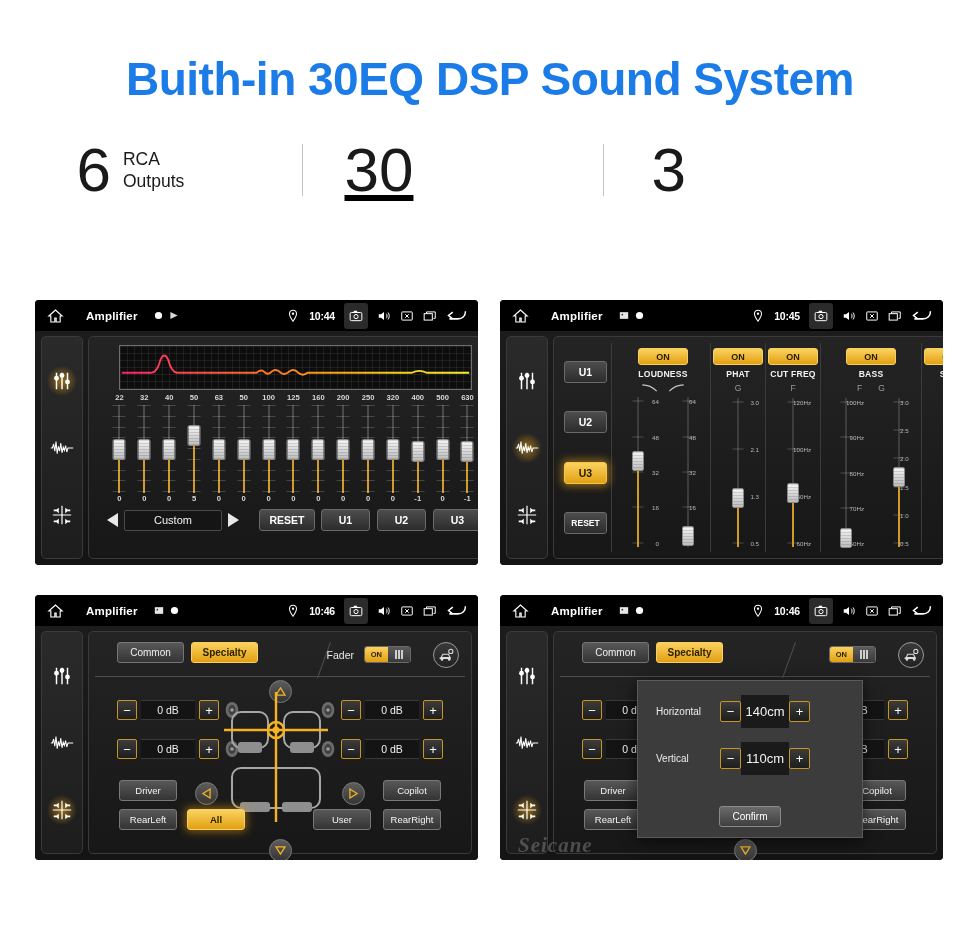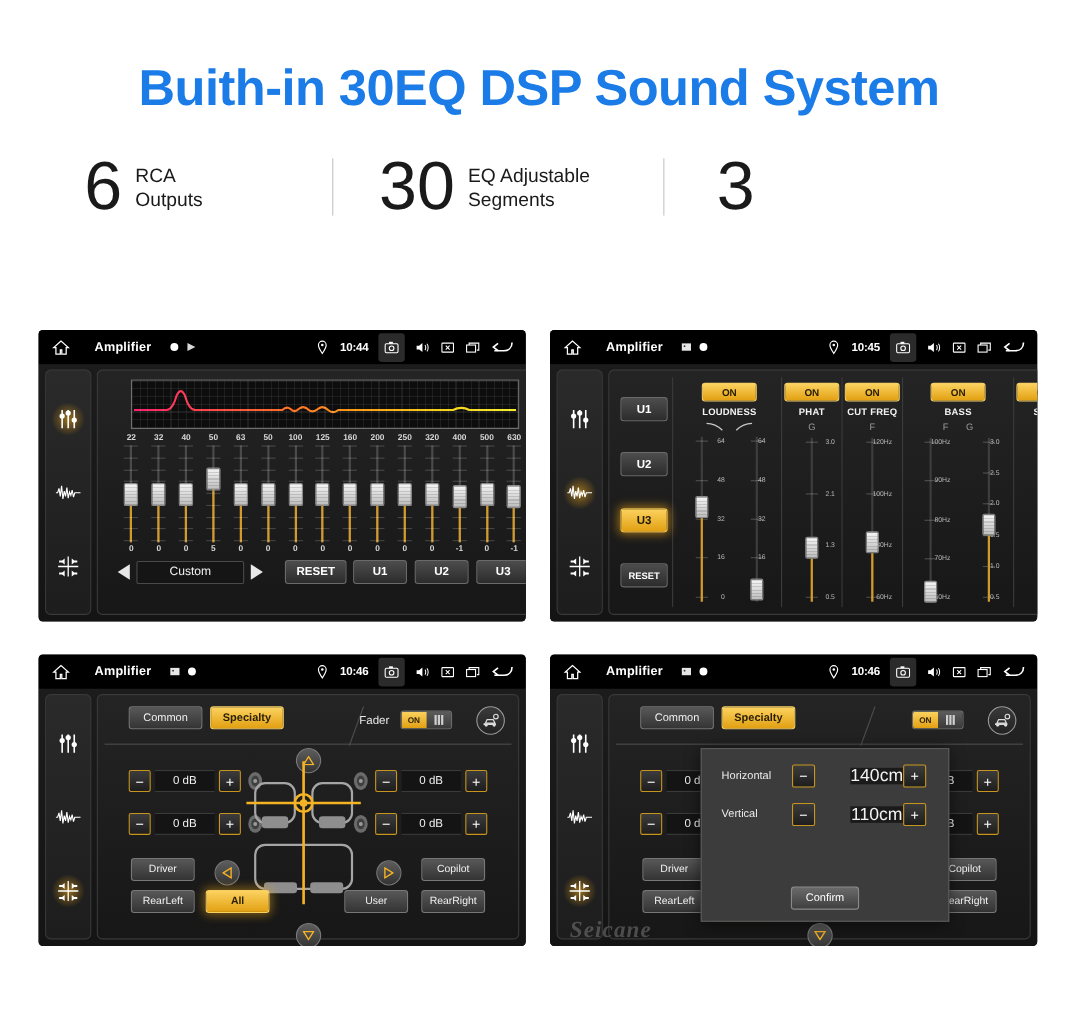--- a/index.html
+++ b/index.html
@@ -29,21 +29,21 @@
     margin-top: 38px;
     padding: 0 55px;
   }
   .stat {
     display: flex;
     align-items: center;
     gap: 12px;
     flex: 0 0 auto;
   }
   .stat.s1 { width: 225px; }
-  .stat.s2 { width: 300px; justify-content: flex-start; padding-left: 42px;}
+  .stat.s2 { width: 300px; justify-content: flex-start; padding-left: 42px; text-decoration: underline;}
   .stat.s3 { width: 300px; justify-content: flex-start; padding-left: 48px;}
   .stat-num {
     font-size: 62px;
     font-weight: 400;
     color: #1a1a1a;
     line-height: 0.85;
     font-family: "Liberation Sans", sans-serif;
   }
   .stat-txt {
     font-size: 17.5px;
@@ -397,23 +397,23 @@
   }
   .dlg-lbl { color: #ececec; font-size: 10px; width: 54px; }
   .dlg-stepper { display: flex; align-items: center; }
   .dlg-pm {
     width: 21px; height: 21px; border: 1px solid #c8951e; border-radius: 2px;
     background: linear-gradient(180deg,#3c3c3c,#1e1e1e);
     color: #fff; font-size: 13px;
     display: flex; align-items: center; justify-content: center;
   }
   .dlg-val {
-    width: 48px; height: 15px; background: #1a1a1a;
-    color: #f2f2f2; font-size: 16px;
-    display: flex; align-items: center; justify-content: center; margin-left: 32px;
+    width: 48px; height: 33px; background: #1a1a1a;
+    color: #f2f2f2; font-size: 13px;
+    display: flex; align-items: center; justify-content: center;
   }
   .dlg-confirm {
     position: absolute; left: 50%; transform: translateX(-50%);
     bottom: 10px; width: 62px; height: 21px; border-radius: 3px;
     background: linear-gradient(180deg,#6a6a6a,#3f3f3f);
     border: 1px solid #8a8a8a; color: #fff; font-size: 10px;
     display: flex; align-items: center; justify-content: center;
   }
   .watermark {
     position: absolute; left: 18px; bottom: 2px;
@@ -430,21 +430,20 @@
 <div class="hero-title">Buith-in 30EQ DSP Sound System</div>
 
 <div class="stats-row">
   <div class="stat s1">
     <span class="stat-num">6</span>
     <span class="stat-txt"><span>RCA</span><br><span>Outputs</span></span>
   </div>
   <div class="stat-div"></div>
   <div class="stat s2">
     <span class="stat-num">30</span>
-    <span class="stat-txt"><span>EQ Adjustable</span><br><span>Segments</span></span>
   </div>
   <div class="stat-div"></div>
   <div class="stat s3">
     <span class="stat-num">3</span>
   </div>
 </div>
 
 <div class="grid">
 
   <div class="device">

